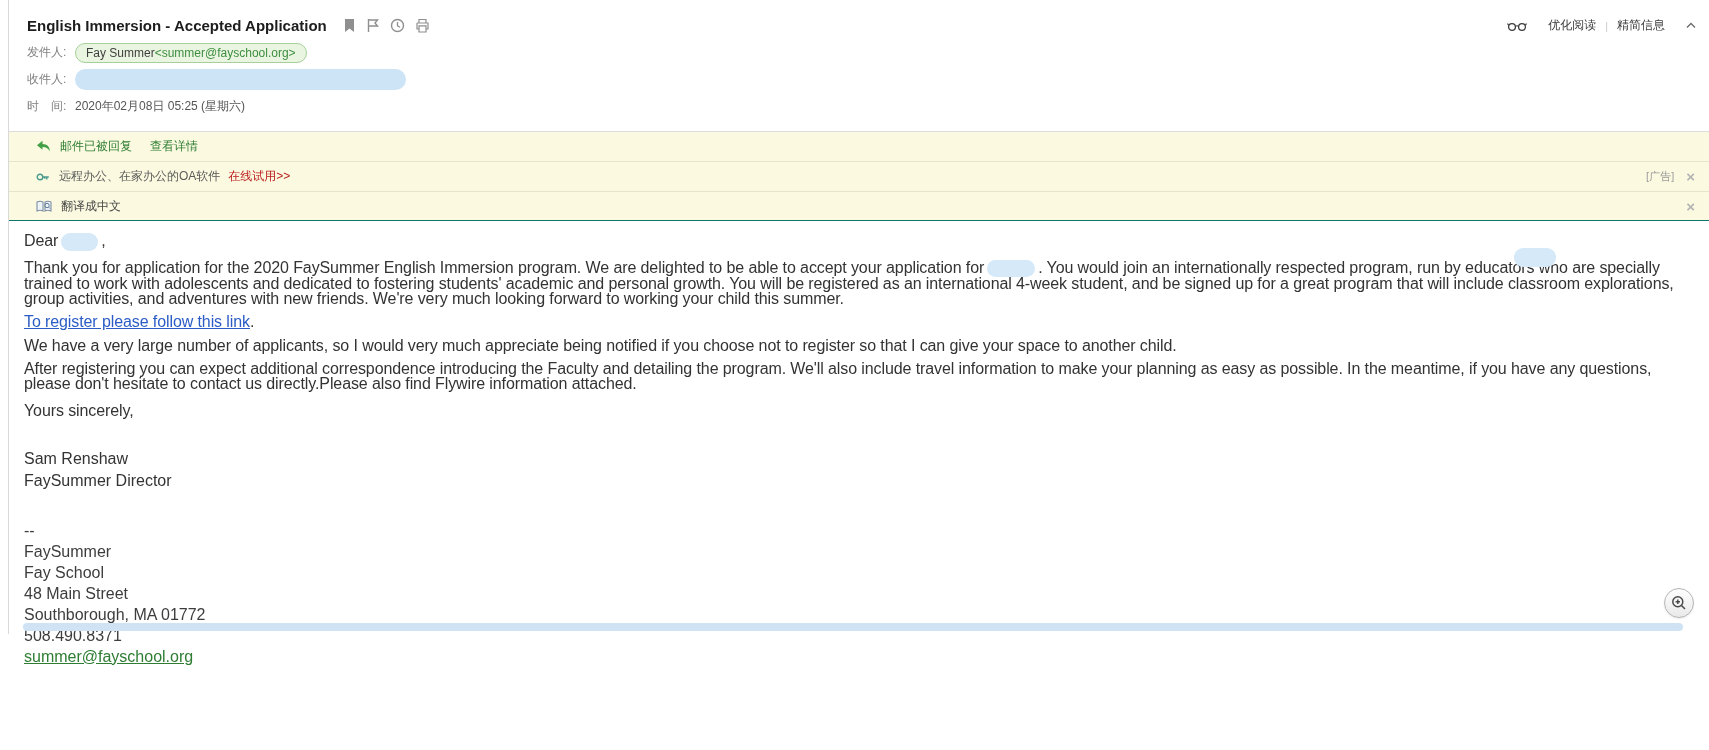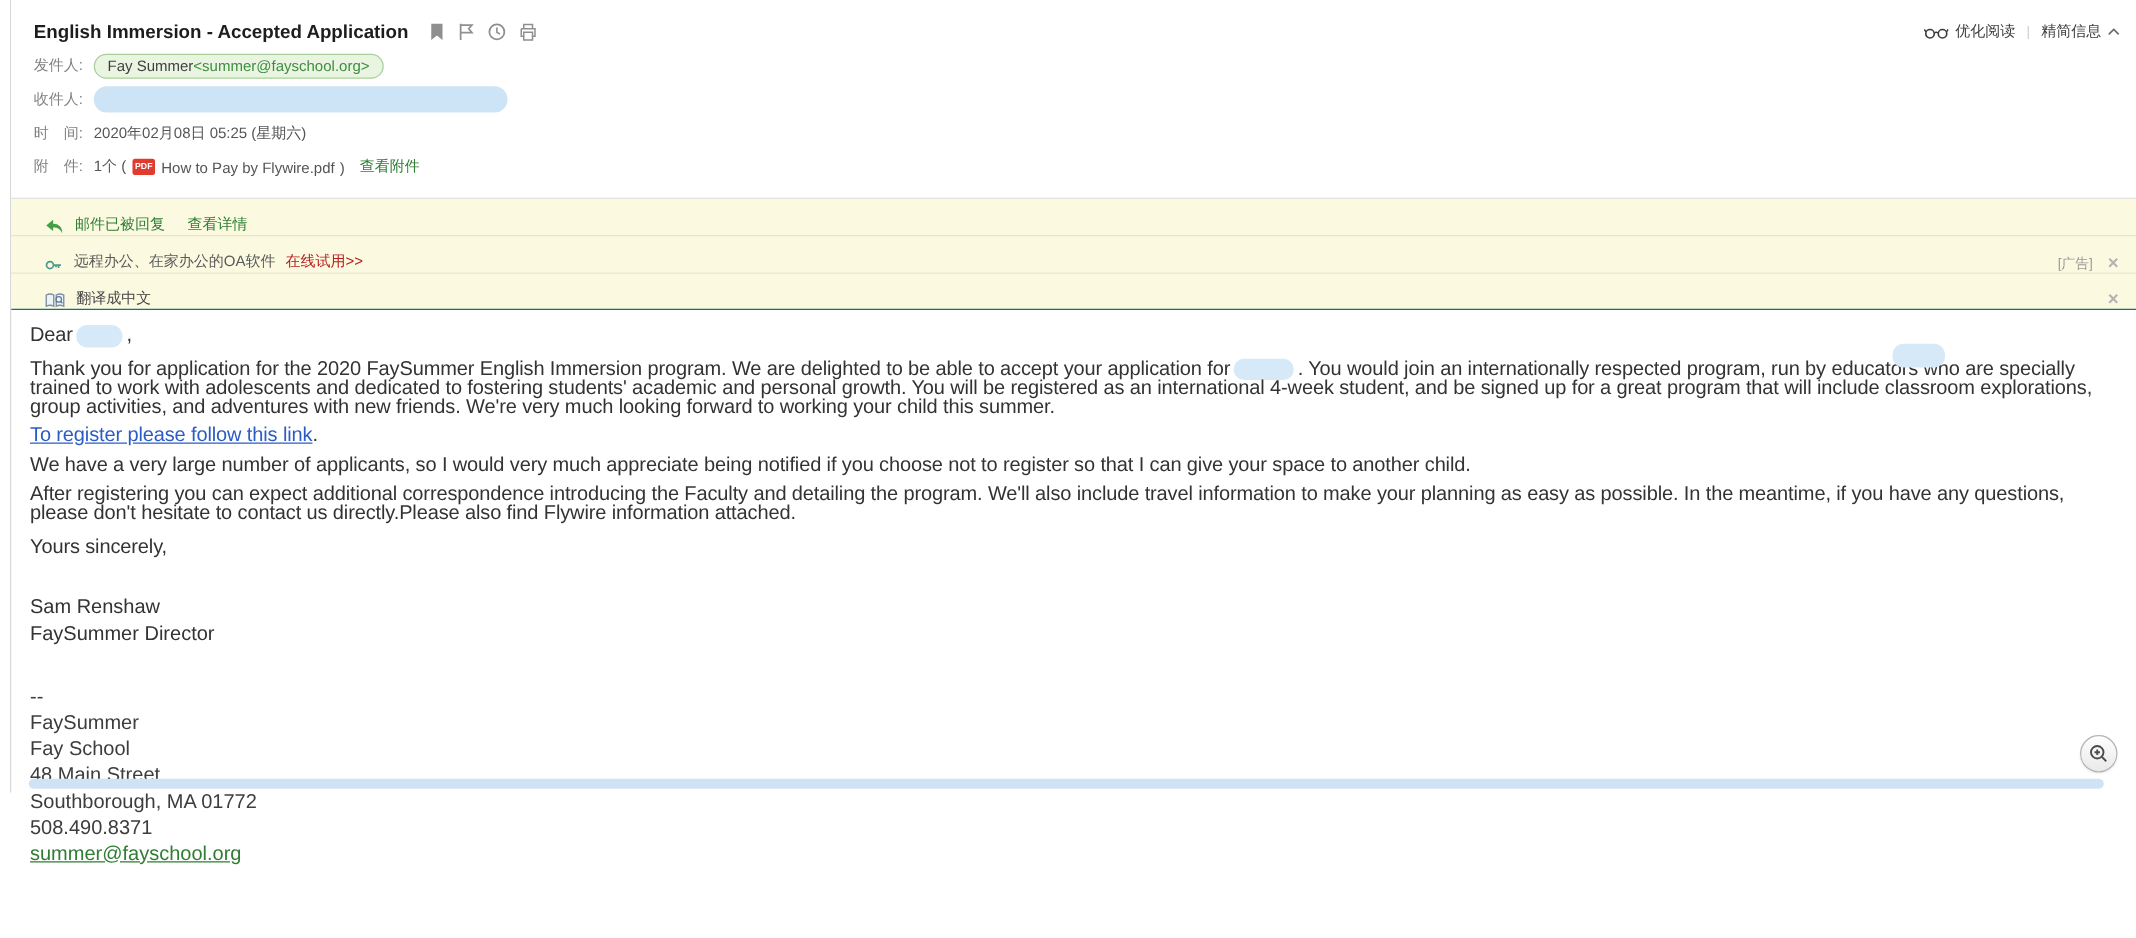--- a/index.html
+++ b/index.html
@@ -7,37 +7,37 @@
   body { font-family: "Liberation Sans", sans-serif; }
   .page { position: relative; margin-left: 8px; border-left: 1px solid #d9d9d9; width: 1701px; height: 634px; background: #fff; }
 
   
   .mail-header { position: relative; padding: 14px 0 14px 18px; background: #fff; }
   .subject-row { display: flex; align-items: center; height: 22px; }
   .subject { font-size: 15px; font-weight: bold; color: #1d1d1d; }
   .hdr-icons { display: flex; align-items: center; gap: 10px; margin-left: 16px; }
   .hdr-icons svg { display: block; cursor: pointer; }
   .header-right { position: absolute; top: 17px; right: 13px; display: flex; align-items: center; font-size: 12px; color: #3c3c3c; }
-  .header-right .tool { display: flex; align-items: center; gap: 5px; cursor: pointer; }
+  .header-right .tool { display: flex; align-items: center; gap: 21px; cursor: pointer; }
   .vdiv { color: #ccc; margin: 0 9px; font-size: 11px; }
 
   .field-row { display: flex; align-items: center; margin-top: 6px; font-size: 12px; min-height: 21px; }
   .field-label { color: #828282; width: 48px; flex: none; }
   .sender-pill { display: inline-flex; align-items: center; padding: 2px 10px; border: 1px solid #a6cf99; background: #eaf5e1; border-radius: 12px; cursor: pointer; text-align: right; }
   .sender-name { color: #3f3f3f; }
   .sender-email { color: #3e8e41; }
   .to-pill { width: 331px; height: 21px; border-radius: 11px; background: #cde4f6; cursor: pointer; }
   .field-value { color: #555; }
   .pdf-badge { display: inline-block; background: #e13b2f; color: #fff; font-size: 7px; font-weight: bold; width: 18px; height: 13px; line-height: 13px; text-align: center; border-radius: 2px; margin: 0 5px; vertical-align: -2px; }
   .attach-name { color: #555; cursor: pointer; }
   .green-link { color: #2e7d32; cursor: pointer; text-decoration: none; }
   .view-attach { margin-left: 12px; }
 
   
-  .notice { display: flex; align-items: flex-end; height: 30px; padding: 0 14px 0 27px; background: #fbfae1; border-top: 1px solid #e7e5c9; font-size: 12px; }
+  .notice { display: flex; align-items: center; height: 30px; padding: 0 14px 0 27px; background: #fbfae1; border-top: 1px solid #e7e5c9; font-size: 12px; }
   .notice.first { border-top: 1px solid #dcdcdc; }
   .notice.last { border-bottom: 1px solid #0f766e; }
   .notice .nicon { margin-right: 9px; display: flex; }
   .replied-text { color: #2e7d32; }
   .replied-link { color: #2e7d32; margin-left: 18px; cursor: pointer; }
   .ad-text { color: #5a5a5a; cursor: pointer; }
   .ad-link { color: #b91c1c; margin-left: 8px; cursor: pointer; }
   .spacer { flex: 1; }
   .ad-tag { color: #9b9b9b; font-size: 11px; margin-right: 12px; }
   .close-x { color: #b3b3b3; font-size: 15px; line-height: 1; cursor: pointer; font-weight: bold; }
@@ -116,28 +116,20 @@
     <div class="field-row">
       <span class="field-label">收件人:</span>
       <span class="to-pill"></span>
     </div>
 
     <div class="field-row">
       <span class="field-label">时　间:</span>
       <span class="field-value">2020年02月08日 05:25 (星期六)</span>
     </div>
 
-    <div class="field-row">
-      <span class="field-label">附　件:</span>
-      <span class="field-value">1个 (</span>
-      <span class="pdf-badge">PDF</span>
-      <span class="attach-name">How to Pay by Flywire.pdf</span>
-      <span class="field-value" style="margin-left:4px">)</span>
-      <a class="green-link view-attach">查看附件</a>
-    </div>
   </div>
 
   <div class="notice first">
     <span class="nicon">
       <svg width="15" height="13" viewBox="0 0 15 13">
           <path d="M6.5 0.8 1 5.3l5.5 4.5V6.9c3.9 0 6 1.6 7.2 4.6.3-4.8-2.7-7.5-7.2-7.5z" fill="#43a047"></path>
         </svg>
     </span>
     <span class="replied-text">邮件已被回复</span>
     <a class="replied-link">查看详情</a>

